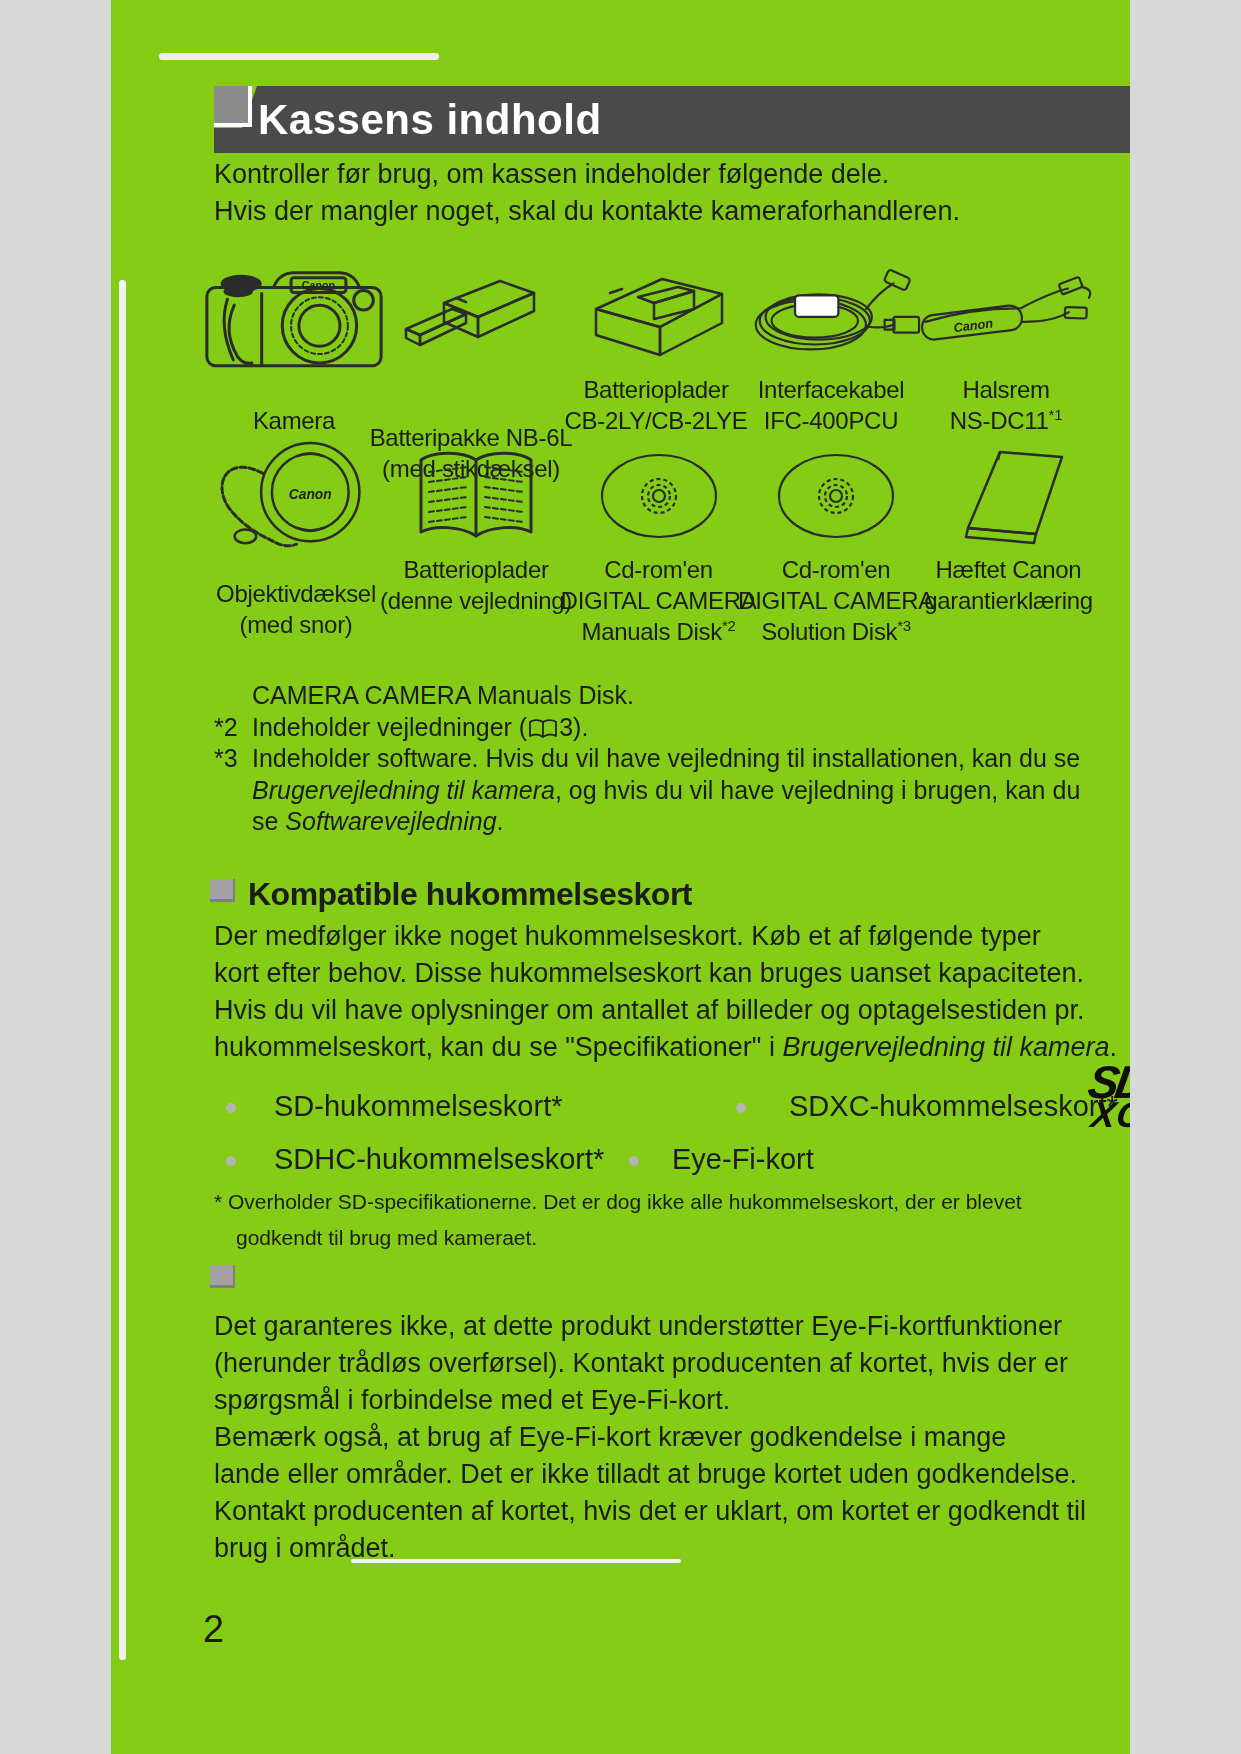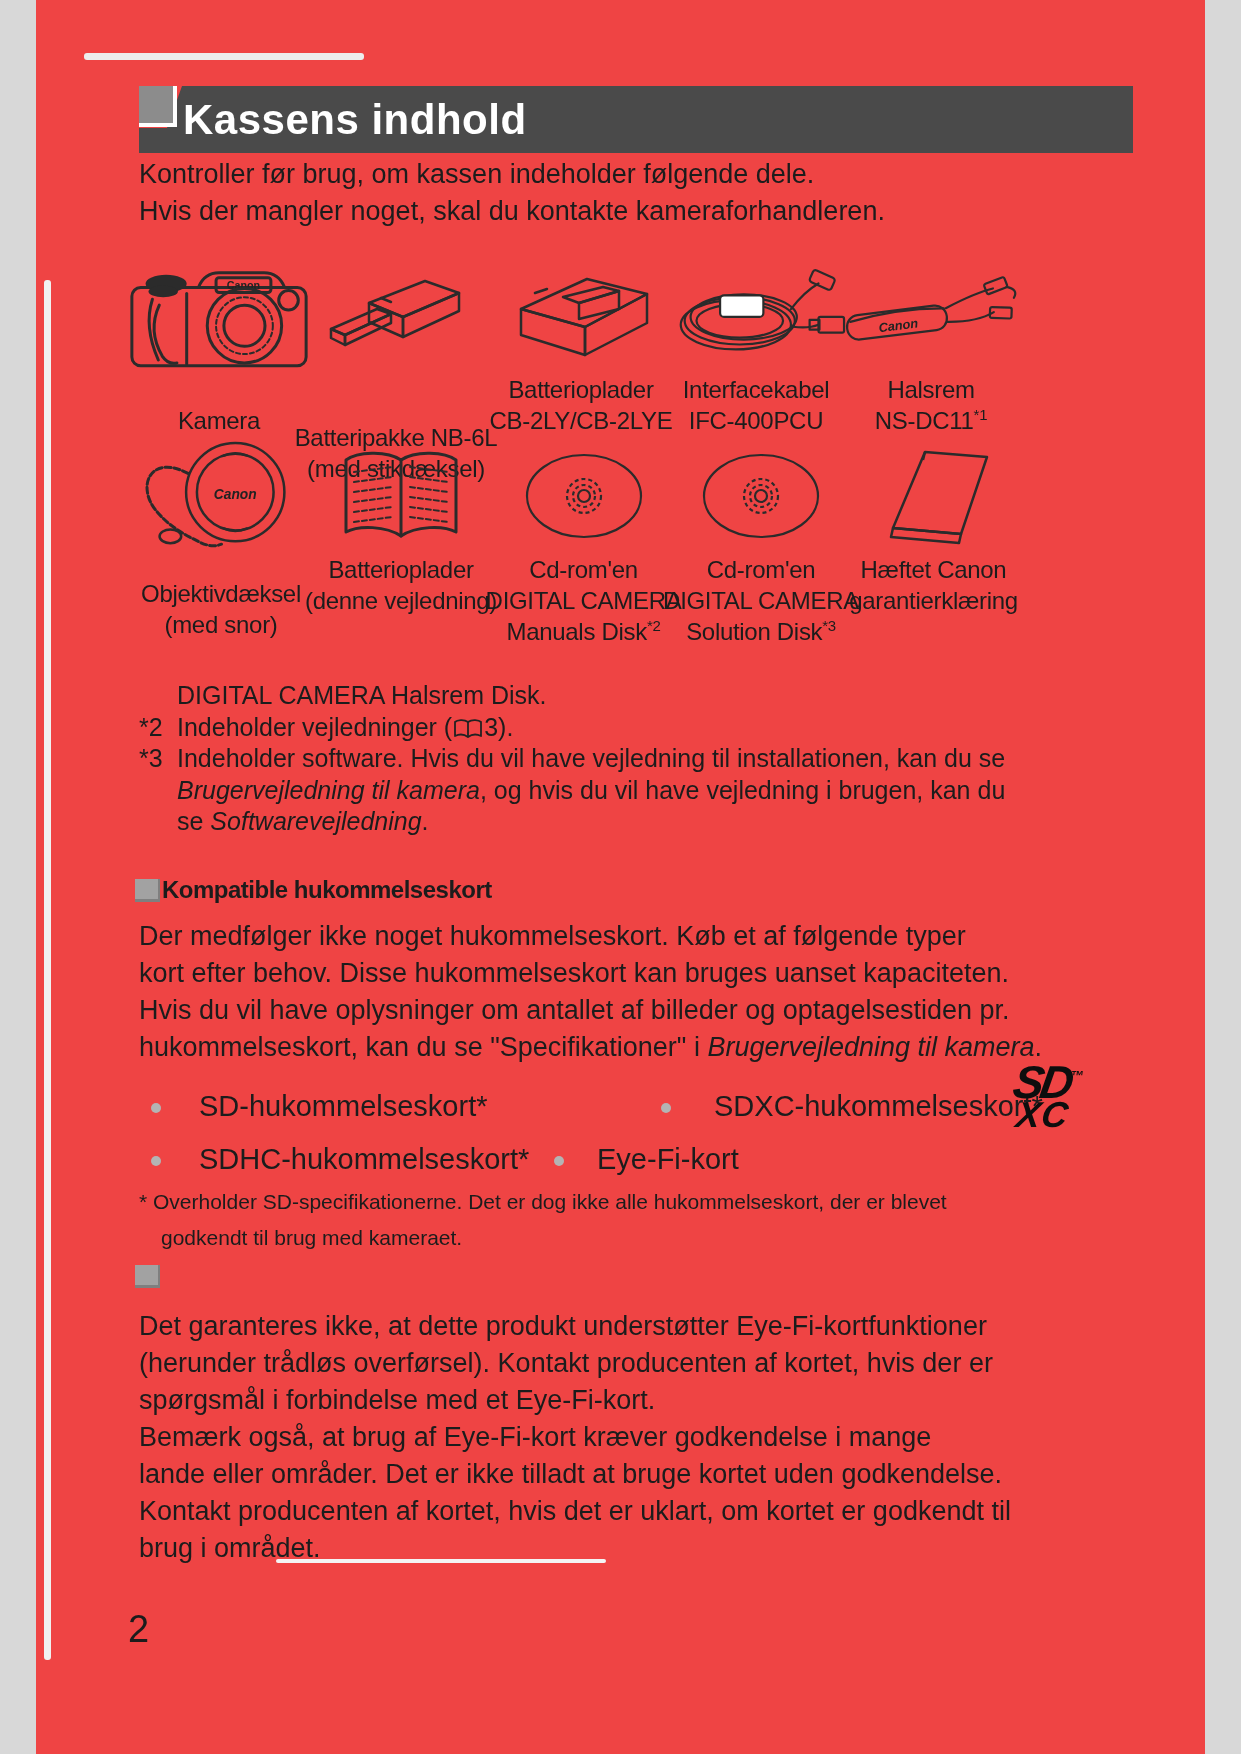--- a/index.html
+++ b/index.html
@@ -1,18 +1,18 @@
 <!DOCTYPE html>
 <html><head>
 <meta charset="utf-8">
 <style>
   html,body{margin:0;padding:0;background:#d8d8d8;}
   .page{
-    position:relative; width:1169px; height:1754px; margin:0 auto;
-    background:#ef4444; overflow:hidden;
+    position:relative; width:1019px; height:1754px; margin:0 auto;
+    background:#84cc16; overflow:hidden;
     font-family:"Liberation Sans", sans-serif; color:#1c1c1c;text-decoration:underline;
   }
   .abs{position:absolute;}
   
   .chapter-header{left:100px; top:86px; width:997px; height:67px;}
   .chapter-bar{
     position:absolute; inset:0; background:#4a4a4a;
     clip-path:polygon(46px 0, 100% 0, 100% 100%, 3px 100%, 3px 42px, 31px 42px);
     display:flex; align-items:center;
   }
@@ -42,21 +42,21 @@
   
   .footnotes{font-size:25px; line-height:31.5px;}
   .fn-line{min-height:31.5px; white-space:nowrap;}
   .fn-marker{display:inline-block; width:38px;}
   .fn-indent{padding-left:38px;}
   .book-icon{vertical-align:-4px; margin:0 1px;}
   
   .sec-heading{white-space:nowrap;}
   .sec-sq{position:absolute; left:0; top:3px; width:23px; height:20px;
     background:#a2a2a2; border-right:2px solid #7f7f7f; border-bottom:3px solid #7f7f7f;}
-  .sec-title{margin-left:27px; font-size:24px; font-weight:bold; letter-spacing:-0.5px;}
+  .sec-title{margin-left:38px; font-size:32px; font-weight:bold; letter-spacing:-0.5px;}
   
   .list-row{height:42px; font-size:29px;}
   .dot{width:10px; height:10px; border-radius:50%; background:#b4b4b4;}
   .list-row span{white-space:nowrap;}
   
   .sdxc{font-weight:bold; font-style:italic; color:#0e0e0e; transform:skewX(-9deg); text-align:left;}
   .sdxc-top{font-size:46px; line-height:36px; letter-spacing:-4px; font-family:"Liberation Sans",sans-serif;}
   .sdxc-top .tm{font-size:13px; font-style:normal; vertical-align:18px; letter-spacing:0;}
   .sdxc-bottom{font-size:36px; line-height:30px; letter-spacing:1px; margin-left:8px;}
   
@@ -276,21 +276,21 @@
         <line x1="50" y1="8" x2="48" y2="16"></line>
       </svg>
     </div>
     <div class="item-label">
       <div class="ln">Hæftet Canon</div>
       <div class="ln">garantierklæring</div>
     </div>
   </div>
 
   <div class="abs footnotes" style="left:103px;top:680px;width:1020px;">
-    <div class="fn-line fn-indent">DIGITAL CAMERA Halsrem Disk.</div>
+    <div class="fn-line fn-indent">CAMERA CAMERA Manuals Disk.</div>
     <div class="fn-line">
       <span class="fn-marker">*2</span><span>Indeholder vejledninger (</span><svg class="book-icon" width="30" height="22" viewBox="0 0 30 22" fill="none" stroke="#222" stroke-width="1.8" stroke-linejoin="round">
           <path d="M15,4 C11,1 4,2 2,4 L2,18 C6,16 11,16 15,19 C19,16 24,16 28,18 L28,4 C26,2 19,1 15,4 Z"></path>
           <line x1="15" y1="4" x2="15" y2="19"></line>
         </svg><span>3).</span>
     </div>
     <div class="fn-line">
       <span class="fn-marker">*3</span><span>Indeholder software. Hvis du vil have vejledning til installationen, kan du se</span>
     </div>
     <div class="fn-line fn-indent">

